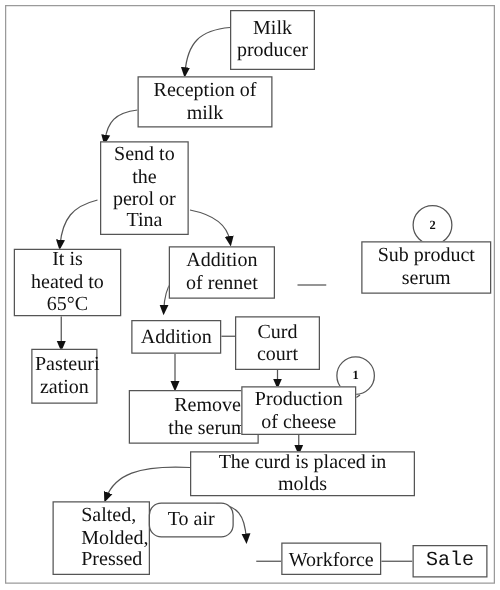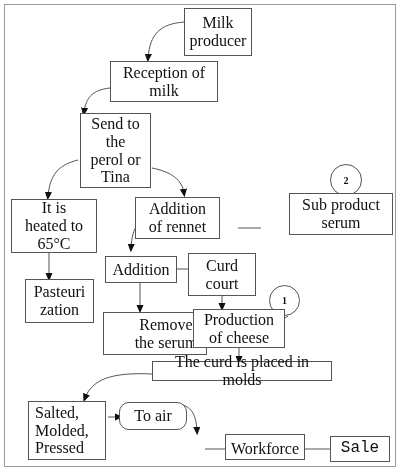--- a/index.html
+++ b/index.html
@@ -138,21 +138,21 @@
 perol or
 Tina</span>
   </div>
 
   <div class="node" style="left:11px; top:199px; width:86px; height:54px;">
     <span style="white-space:pre-line;">It is
 heated to
 65°C</span>
   </div>
 
-  <div class="node" style="left:25px; top:279px; width:69px; height:44px;">
+  <div class="node" style="left:25px; top:279px; width:53px; height:44px;">
     <span style="white-space:pre-line;">Pasteuri
 zation</span>
   </div>
 
   <div class="node" style="left:135px; top:197px; width:85px; height:42px;align-items:center;">
     <span style="white-space:pre-line;">Addition
 of rennet</span>
   </div>
 
   <div class="node" style="left:261px; top:193px; width:104px; height:42px;margin-left:28px;">
@@ -172,25 +172,25 @@
   <div class="node" style="left:103px; top:312px; width:104px; height:43px;padding-left:24px;">
     <span style="white-space:pre-line;">Remove
 the serum</span>
   </div>
 
   <div class="node" style="left:193px; top:309px; width:92px; height:39px;">
     <span style="white-space:pre-line;">Production
 of cheese</span>
   </div>
 
-  <div class="node" style="left:152px; top:361px; width:180px; height:20px;">
+  <div class="node" style="left:152px; top:361px; width:180px; height:36px;">
     <span style="white-space:pre-line;">The curd is placed in molds</span>
   </div>
 
-  <div class="node" style="left:28px; top:401px; width:78px; height:59px; justify-content:center; text-align:left; padding-left:6px;">
+  <div class="node" style="left:42px; top:401px; width:78px; height:59px; justify-content:center; text-align:left; padding-left:22px;">
     <span style="white-space:pre-line; text-align:left;">Salted,
 Molded,
 Pressed</span>
   </div>
 
   <div class="node" style="left:119px; top:402px; width:68px; height:28px;border-radius:10px;">
     <span style="white-space:pre-line;">To air</span>
   </div>
 
 

